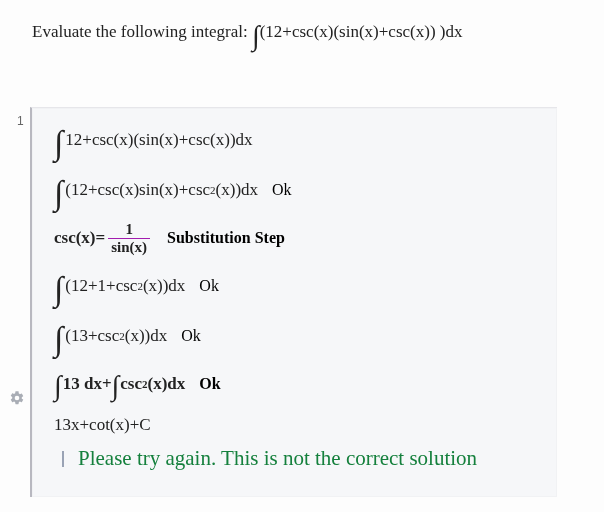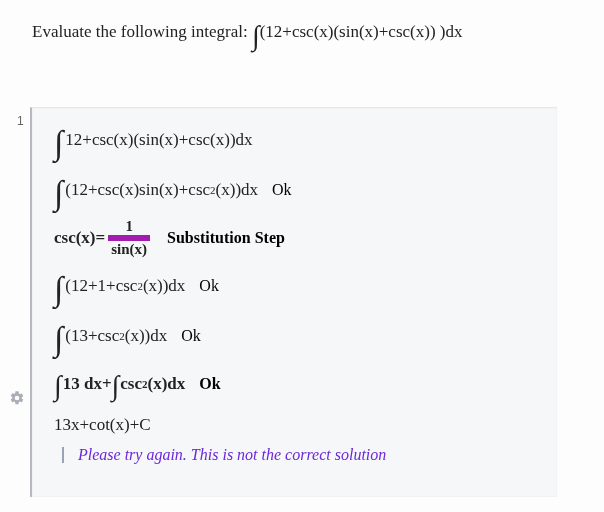--- a/index.html
+++ b/index.html
@@ -98,21 +98,21 @@
     vertical-align: middle;
     margin: 0 3px;
     line-height: 1;
   }
   .frac .num {
     font-size: 15px;
     padding: 0 3px 1px 3px;
   }
   .frac .den {
     font-size: 15px;
-    border-top: 6px solid #a21caf;
+    border-top: 1px solid #a21caf;
     padding: 1px 3px 0 3px;
   }
   .status {
     color: #000000;
     font-size: 16px;
     margin-left: 14px;
     font-family: "Times New Roman", serif;
   }
   .footline {
     display: flex;
@@ -120,23 +120,22 @@
     margin-top: 4px;
   }
   .footbar {
     width: 2px;
     height: 16px;
     background: #9aa3b5;
     margin-right: 14px;
     margin-left: 8px;
   }
   .footmsg {
-    color: #6d28d9;
-    font-size: 16px;
-    font-style: italic;
+    color: #15803d;
+    font-size: 21px;
   }
   .gear-icon {
     position: absolute;
     left: 9px;
     bottom: 12px;
     width: 16px;
     height: 16px;
     color: #a9adb5;
   }
   .gear-icon svg { width:16px; height:16px; display:block; }

